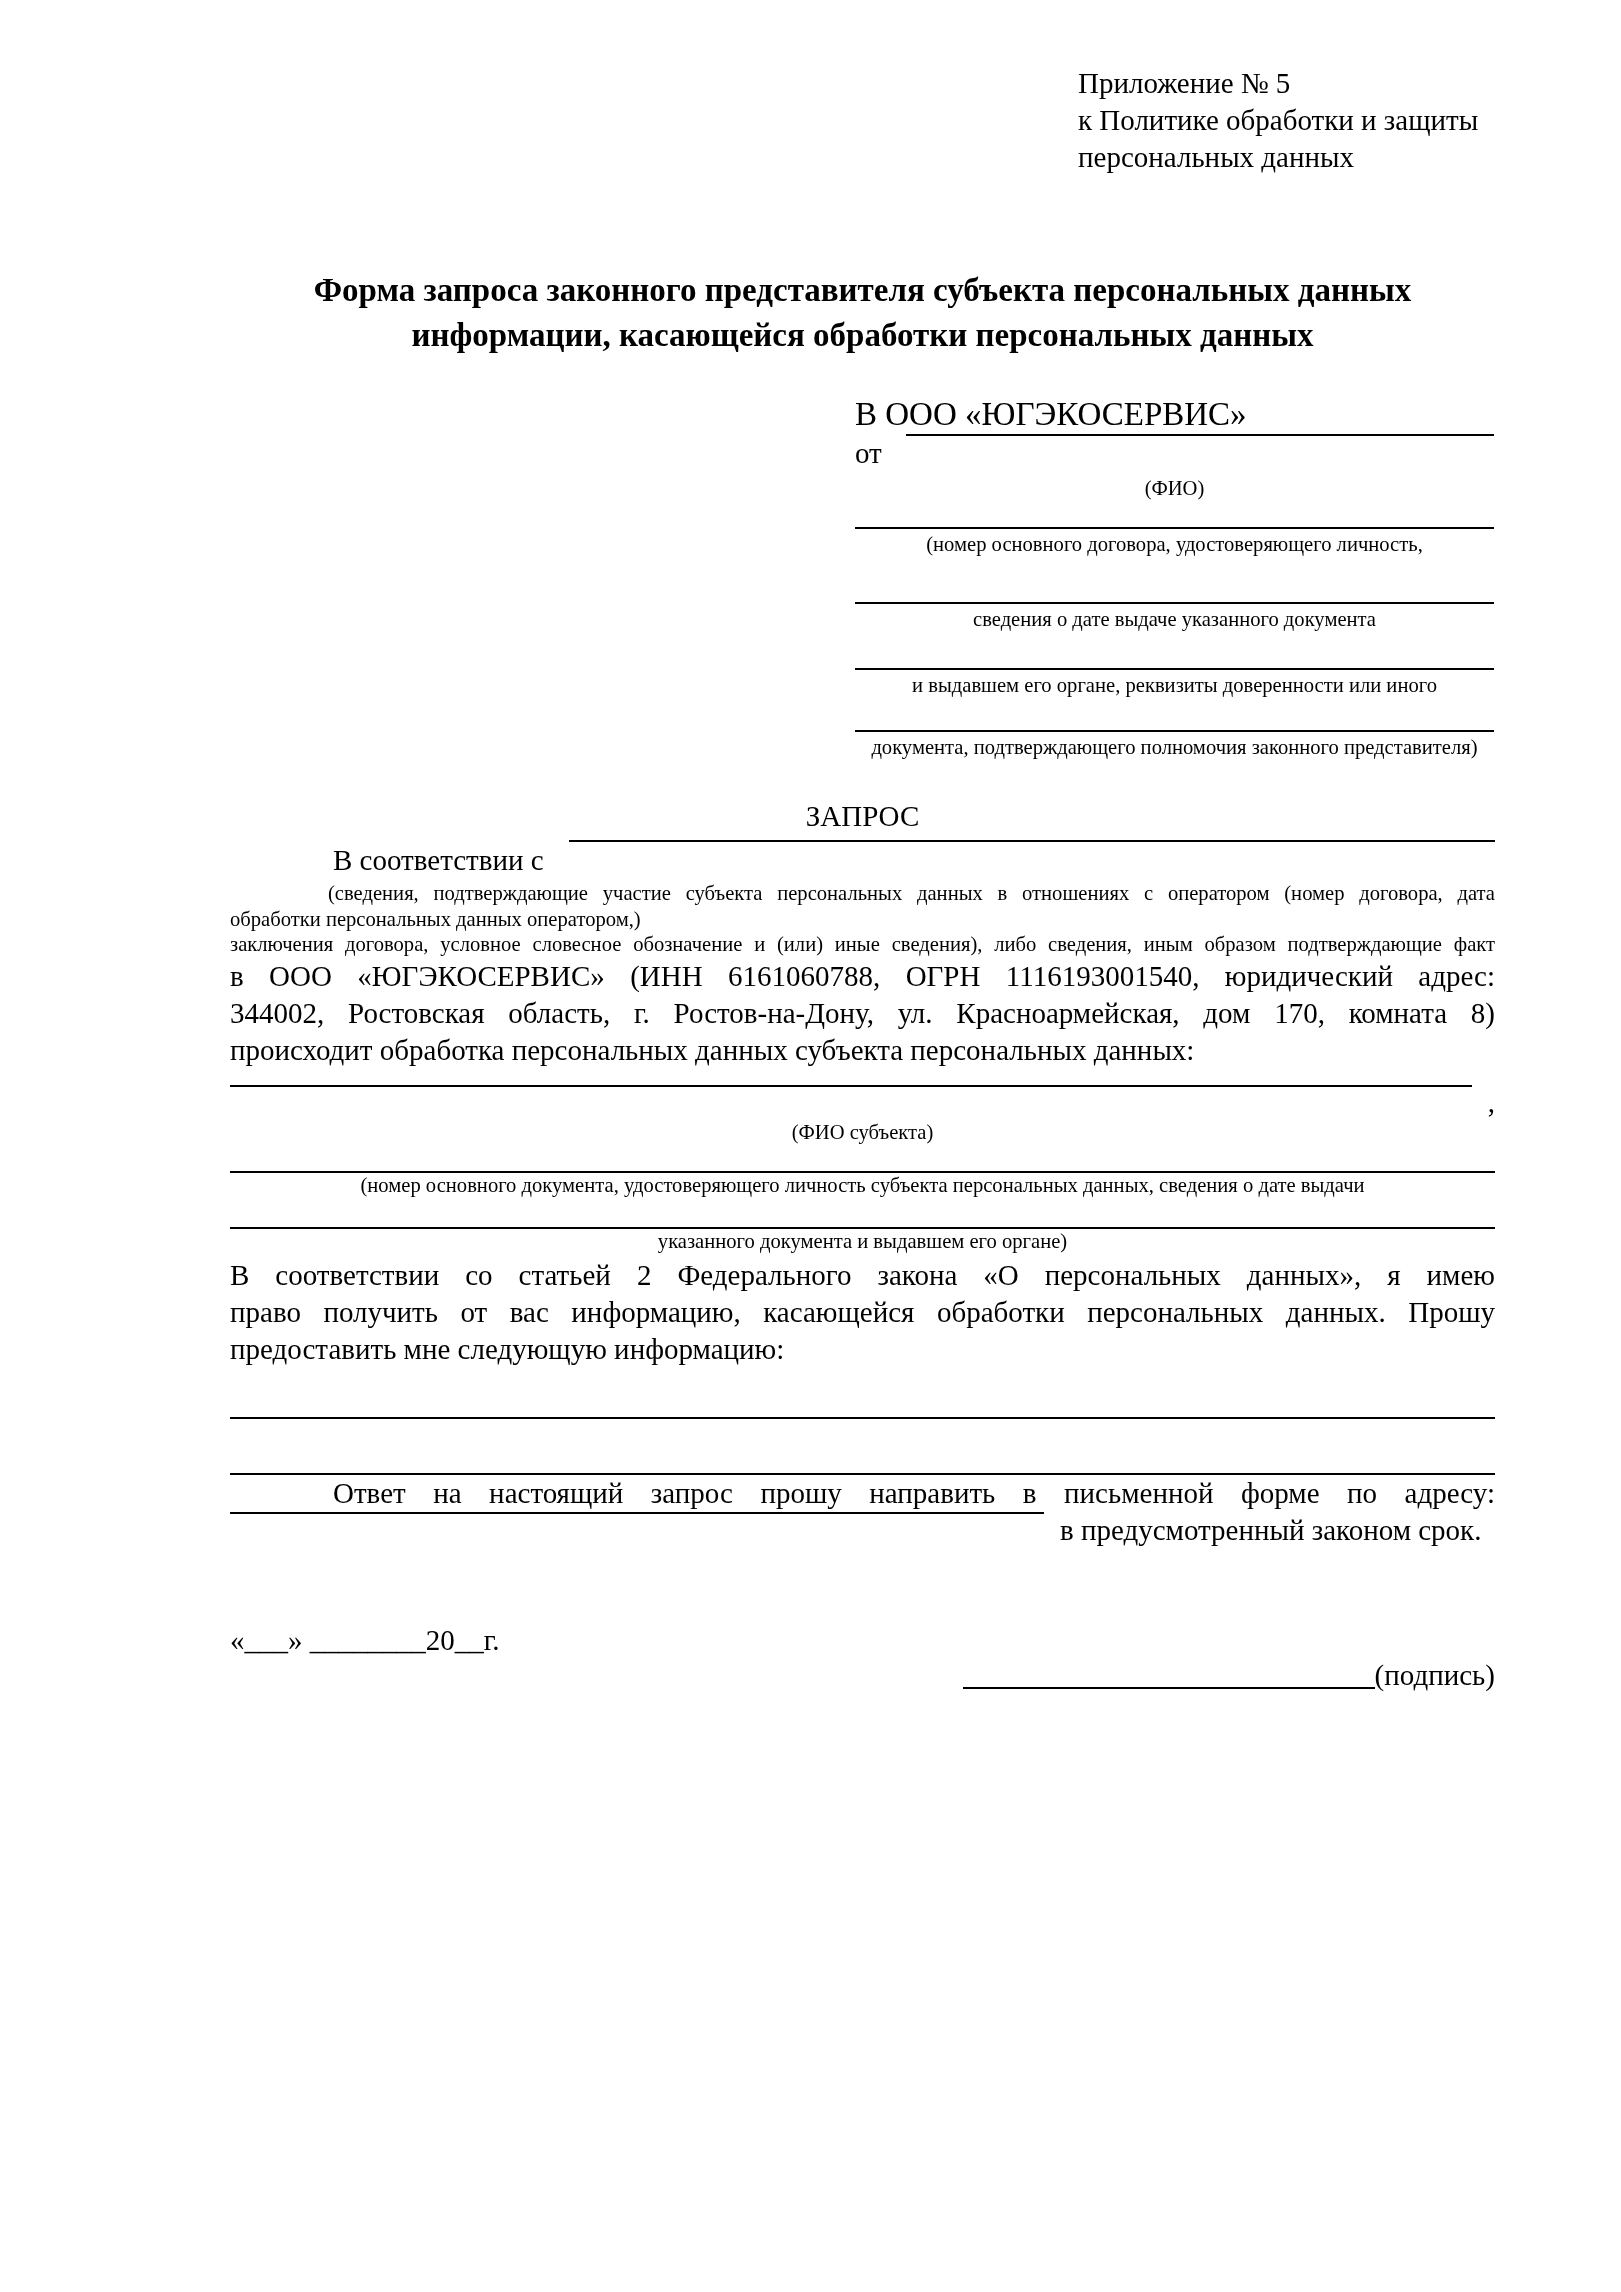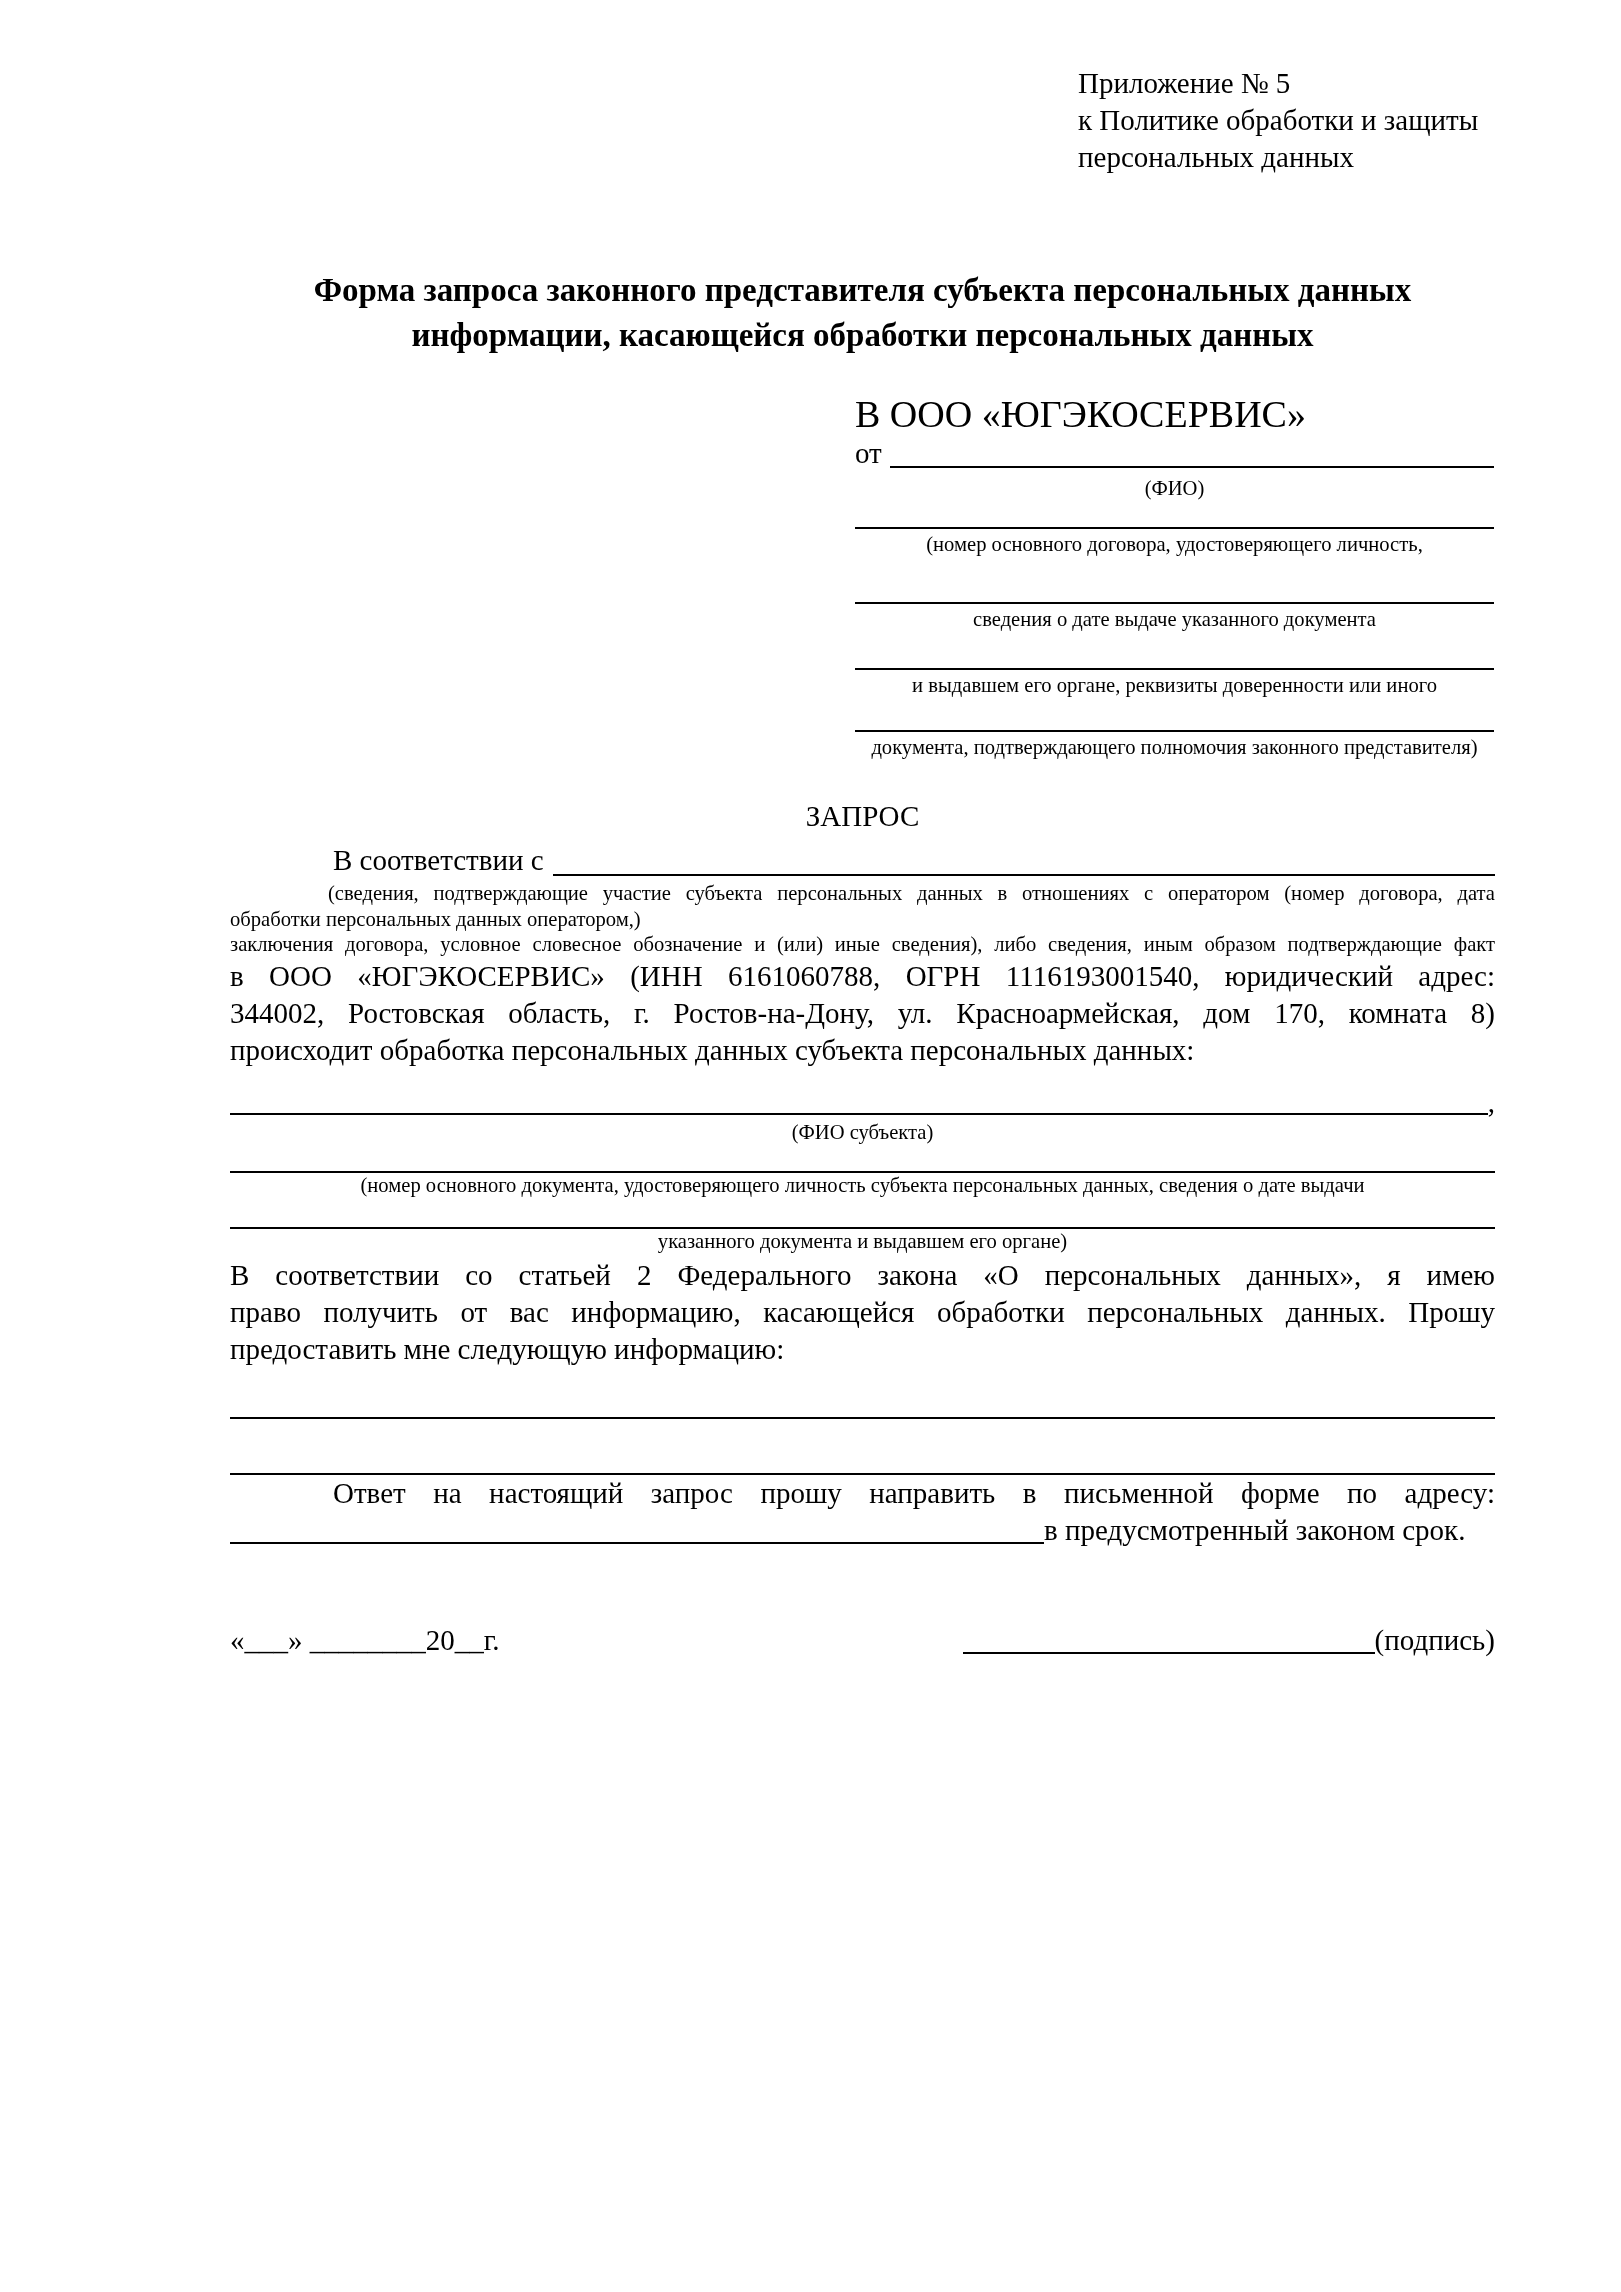--- a/index.html
+++ b/index.html
@@ -16,29 +16,29 @@
   }
   
   .fs-body{font-size:29px;line-height:37px;}
   .cap{font-size:20.6px;line-height:25.5px;}
   .center{text-align:center;}
   .jline{text-align:justify;text-align-last:justify;white-space:nowrap;overflow:hidden;}
   .ind{padding-left:98px;}
   .ind2{padding-left:103px;}
   
   .hr{border-bottom:2.9px solid #000;height:0;}
-  .row{display:flex;align-items:flex-end;}
+  .row{display:flex;align-items:flex-start;gap:16px;}
   .fill{flex:1 1 auto;border-bottom:2.9px solid #000;margin-bottom:4.9px;}
   
   .appendix{margin-left:848px;font-size:29px;line-height:37px;}
   
   .doc-title{margin-top:92px;text-align:center;font-weight:bold;font-size:33px;line-height:45px;}
   
   .addr{margin-top:37px;margin-left:625px;width:639px;}
-  .addr-org{font-size:38px;line-height:39px;}
+  .addr-org{font-size:33px;line-height:39px;}
   .from-row{height:39px;font-size:29px;}
   .from-row .from-lbl{line-height:39px;padding-right:7.8px;}
   .addr .mt26{margin-top:25.5px;}
   .addr .mt46{margin-top:45px;}
   .addr .mt36{margin-top:35px;}
   .addr .mt33{margin-top:32px;}
   .addr .cap{margin-top:2.9px;}
   
   .zapros{margin-top:37px;text-align:center;font-size:29px;line-height:39px;}
   .acc-row{margin-top:3.9px;height:41px;font-size:29px;}

